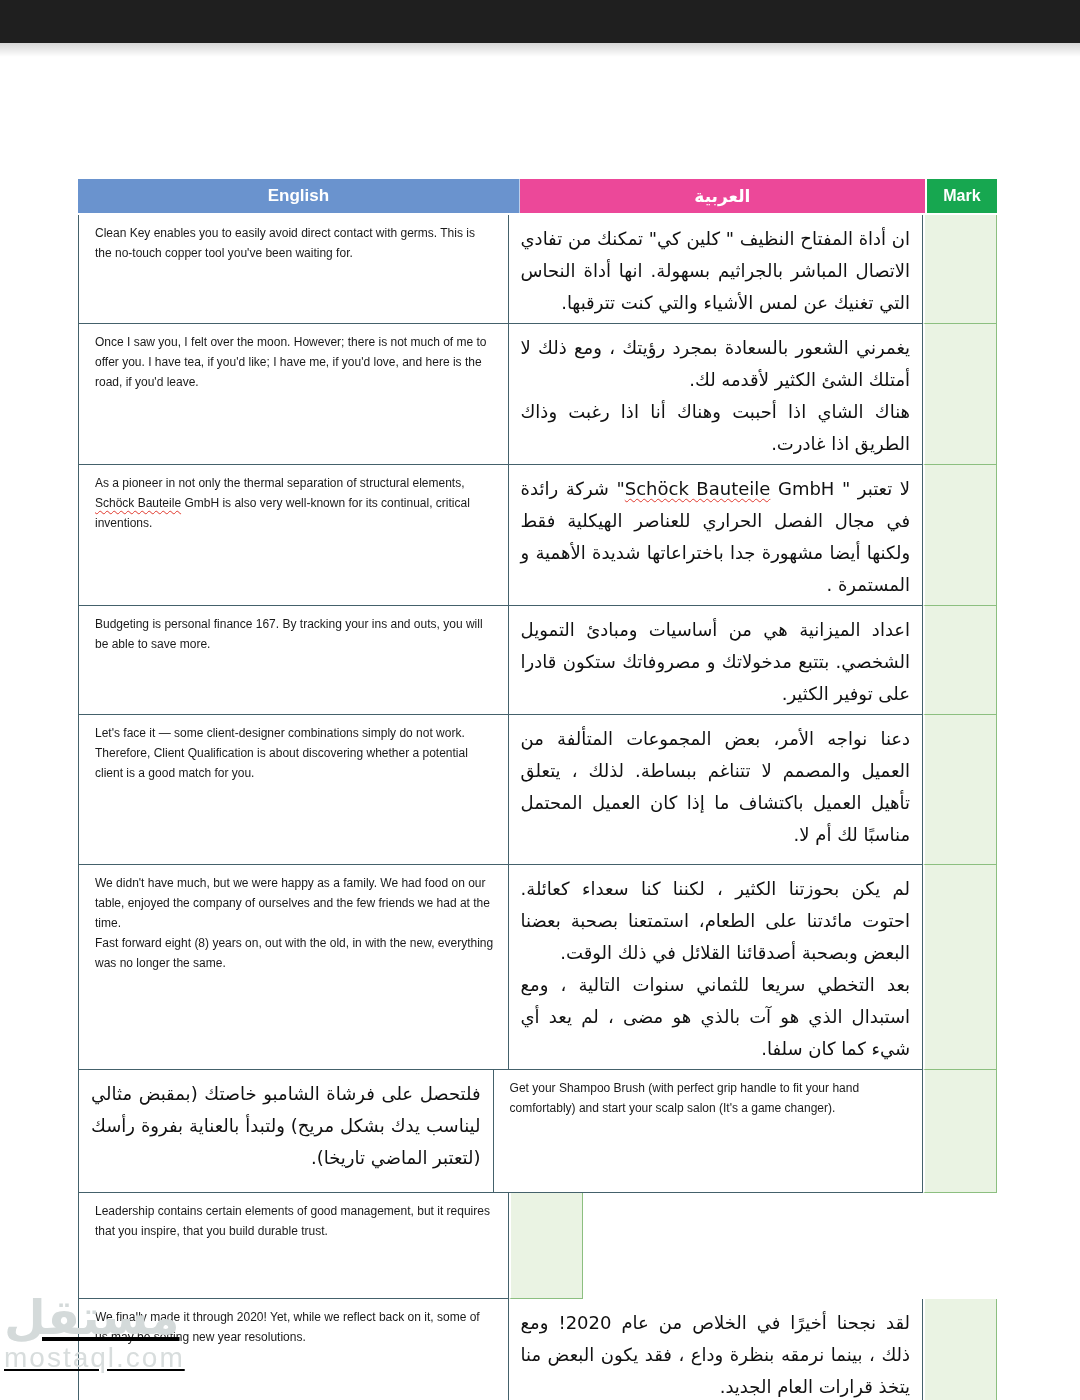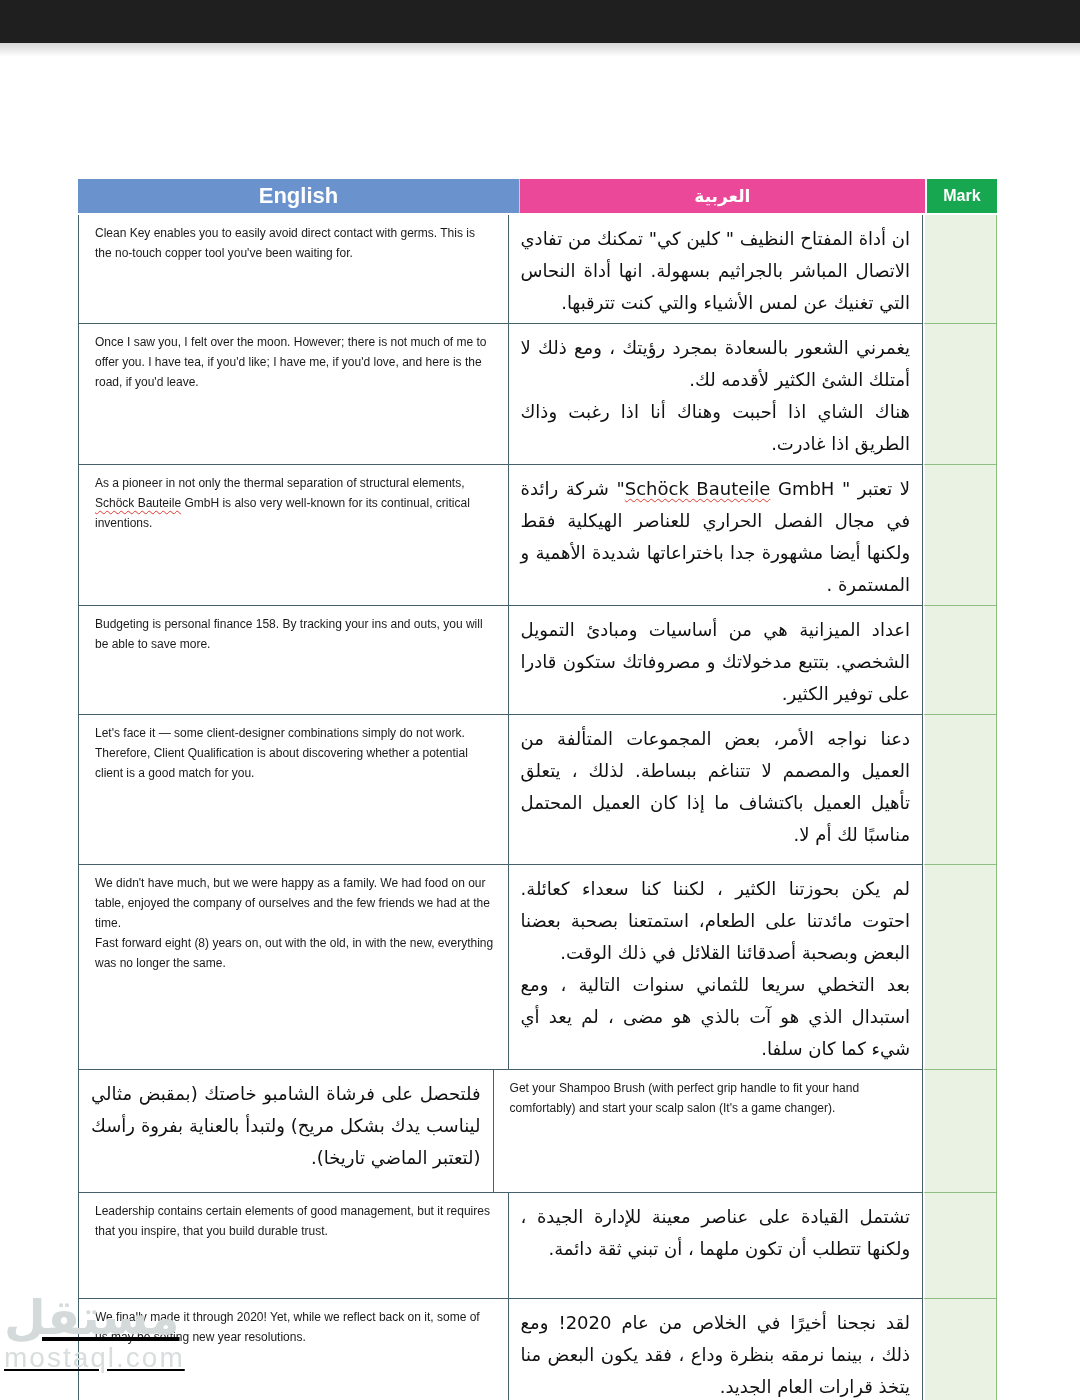--- a/index.html
+++ b/index.html
@@ -42,21 +42,21 @@
     box-sizing: border-box;
     color: #ffffff;
     font-weight: bold;
     display: flex;
     align-items: center;
     justify-content: center;
   }
   .h-en {
     width: 453px;
     background: #6a93ce;
-    font-size: 22px;
+    font-size: 17px;
     border-right: 1px solid rgba(255,255,255,0.55);
   }
   .h-ar {
     width: 415px;
     background: #ec4899;
     font-size: 17px;
     font-family: "DejaVu Sans", sans-serif;
   }
   .h-mark {
     width: 74px;
@@ -180,21 +180,21 @@
         <div class="cell c-en">
           <p>As a pioneer in not only the thermal separation of structural elements, <span class="misspell">Schöck Bauteile</span> GmbH is also very well-known for its continual, critical inventions.</p>
         </div>
         <div class="cell c-ar">
           <p>لا تعتبر " <span class="misspell">Schöck Bauteile</span> GmbH"  شركة رائدة في مجال الفصل الحراري للعناصر الهيكلية فقط ولكنها أيضا مشهورة جدا باختراعاتها شديدة الأهمية و المستمرة .</p>
         </div>
         <div class="cell c-mark"></div>
       </div>
       <div class="trow">
         <div class="cell c-en">
-          <p>Budgeting is personal finance 158. By tracking your ins and outs, you will be able to save more.</p>
+          <p>Budgeting is personal finance 167. By tracking your ins and outs, you will be able to save more.</p>
         </div>
         <div class="cell c-ar">
           <p>اعداد الميزانية هي من أساسيات ومبادئ التمويل الشخصي. بتتبع مدخولاتك و مصروفاتك ستكون قادرا على توفير الكثير.</p>
         </div>
         <div class="cell c-mark"></div>
       </div>
       <div class="trow">
         <div class="cell c-en">
           <p>Let's face it — some client-designer combinations simply do not work. Therefore, Client Qualification is about discovering whether a potential client is a good match for you.</p>
         </div>
@@ -219,23 +219,20 @@
           <p>فلتحصل على فرشاة الشامبو خاصتك (بمقبض مثالي ليناسب يدك بشكل مريح) ولتبدأ بالعناية بفروة رأسك (لتعتبر الماضي تاريخا).</p>
         </div>
         <div class="cell c-en">
           <p>Get your Shampoo Brush (with perfect grip handle to fit your hand comfortably) and start your scalp salon (It's a game changer).</p>
         </div>
         <div class="cell c-mark"></div>
       </div>
       <div class="trow">
         <div class="cell c-en">
           <p>Leadership contains certain elements of good management, but it requires that you inspire, that you build durable trust.</p>
-        </div>
-        <div class="cell c-ar">
-          <p>تشتمل القيادة على عناصر معينة للإدارة الجيدة ، ولكنها تتطلب أن تكون ملهما ، أن تبني ثقة دائمة.</p>
         </div>
         <div class="cell c-mark"></div>
       </div>
       <div class="trow">
         <div class="cell c-en">
           <p>We finally made it through 2020! Yet, while we reflect back on it, some of us may be setting new year resolutions.</p>
         </div>
         <div class="cell c-ar">
           <p>لقد نجحنا أخيرًا في الخلاص من عام 2020! ومع ذلك ، بينما نرمقه بنظرة وداع ، فقد يكون البعض منا يتخذ قرارات العام الجديد.</p>
         </div>

